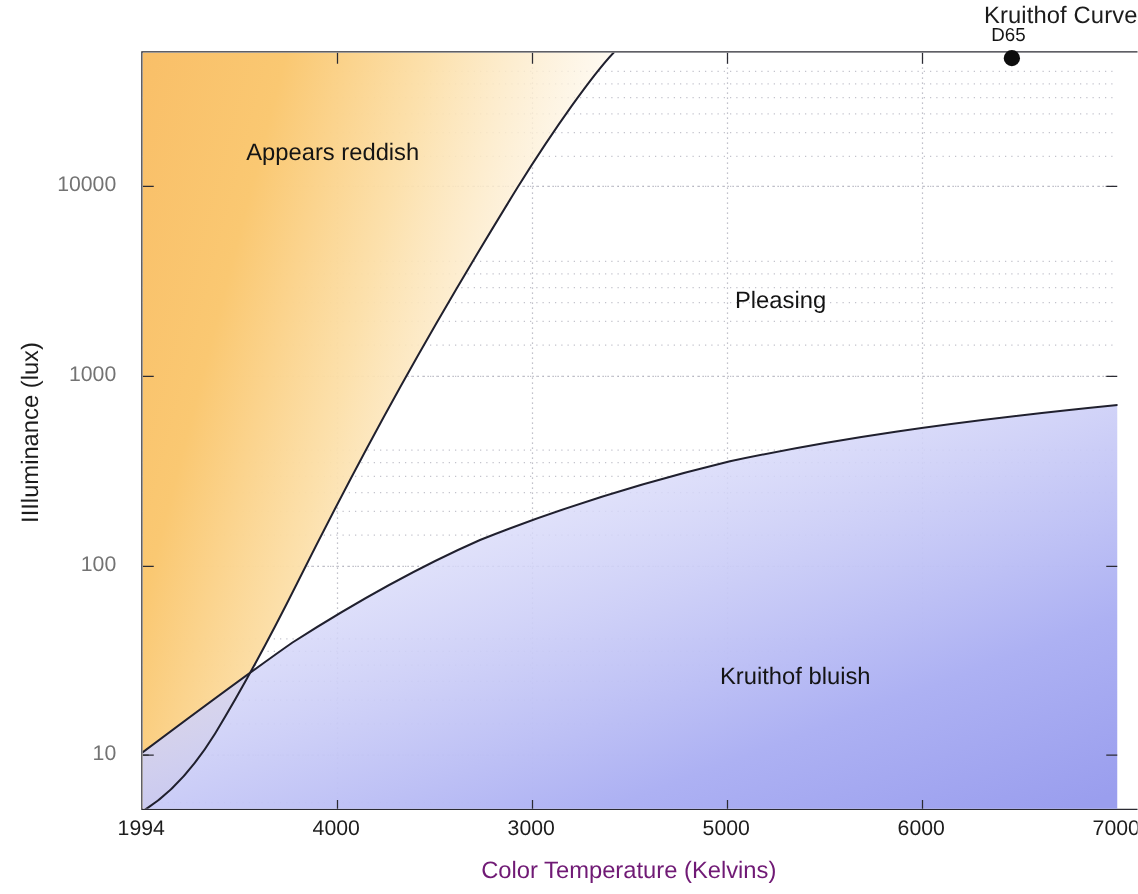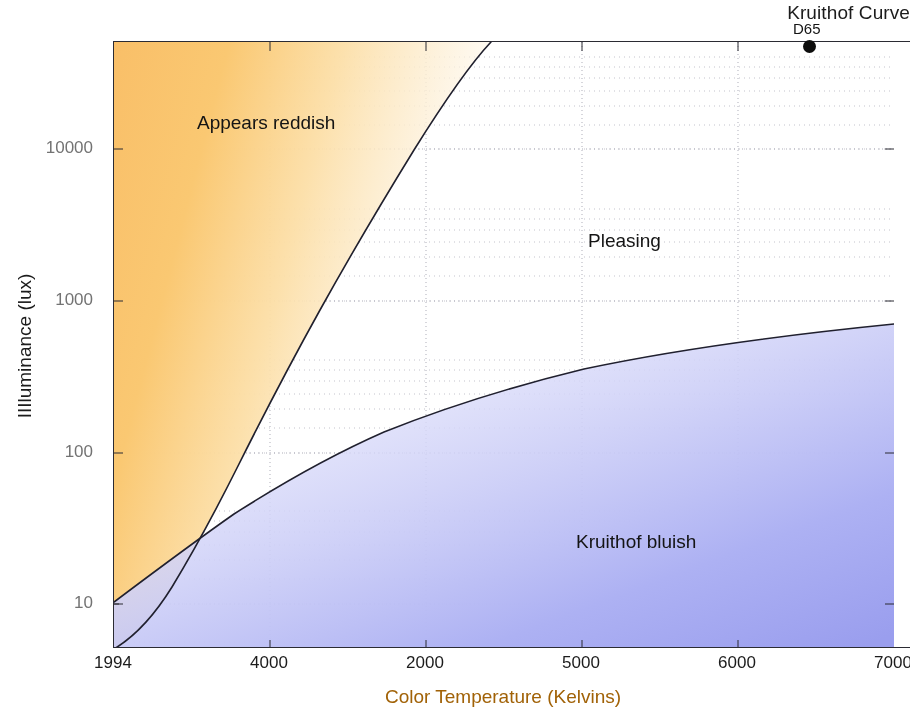--- a/index.html
+++ b/index.html
@@ -35,21 +35,21 @@
     transform:translateY(-50%);
   }
   #y-tick-wrap{position:absolute;left:0;top:0;width:105px;height:715px;}
   .xtick{
     position:absolute;top:653px;width:120px;
     text-align:center;font-size:17px;color:#1c1c1c;
     transform:translateX(-60px);
   }
   #x-axis-title{
     position:absolute;left:113px;top:686px;width:780px;
-    text-align:center;font-size:19px;color:#a16207;
+    text-align:center;font-size:19px;color:#701a75;
   }
   #y-axis-title{
     position:absolute;left:-105px;top:335px;
     width:260px;text-align:center;
     font-size:19px;color:#1c1c1c;
     transform:rotate(-90deg);
     transform-origin:center center;
   }
   
   .region-label{
@@ -82,21 +82,21 @@
   <div id="y-tick-wrap">
     <div class="ytick" style="top:148px">10000</div>
     <div class="ytick" style="top:300px">1000</div>
     <div class="ytick" style="top:452px">100</div>
     <div class="ytick" style="top:603px">10</div>
   </div>
 
   <div>
     <div class="xtick" style="left:113px">1994</div>
     <div class="xtick" style="left:269px">4000</div>
-    <div class="xtick" style="left:425px">2000</div>
+    <div class="xtick" style="left:425px">3000</div>
     <div class="xtick" style="left:581px">5000</div>
     <div class="xtick" style="left:737px">6000</div>
     <div class="xtick" style="left:893px">7000</div>
   </div>
 
   <div id="plot-area">
     <svg id="plot-svg" viewBox="0 0 780 607" preserveAspectRatio="none">
       <defs>
         <linearGradient id="gradRed" x1="0" y1="0" x2="1" y2="0.42">
           <stop offset="0" stop-color="#f9bf68" stop-opacity="1"></stop>

